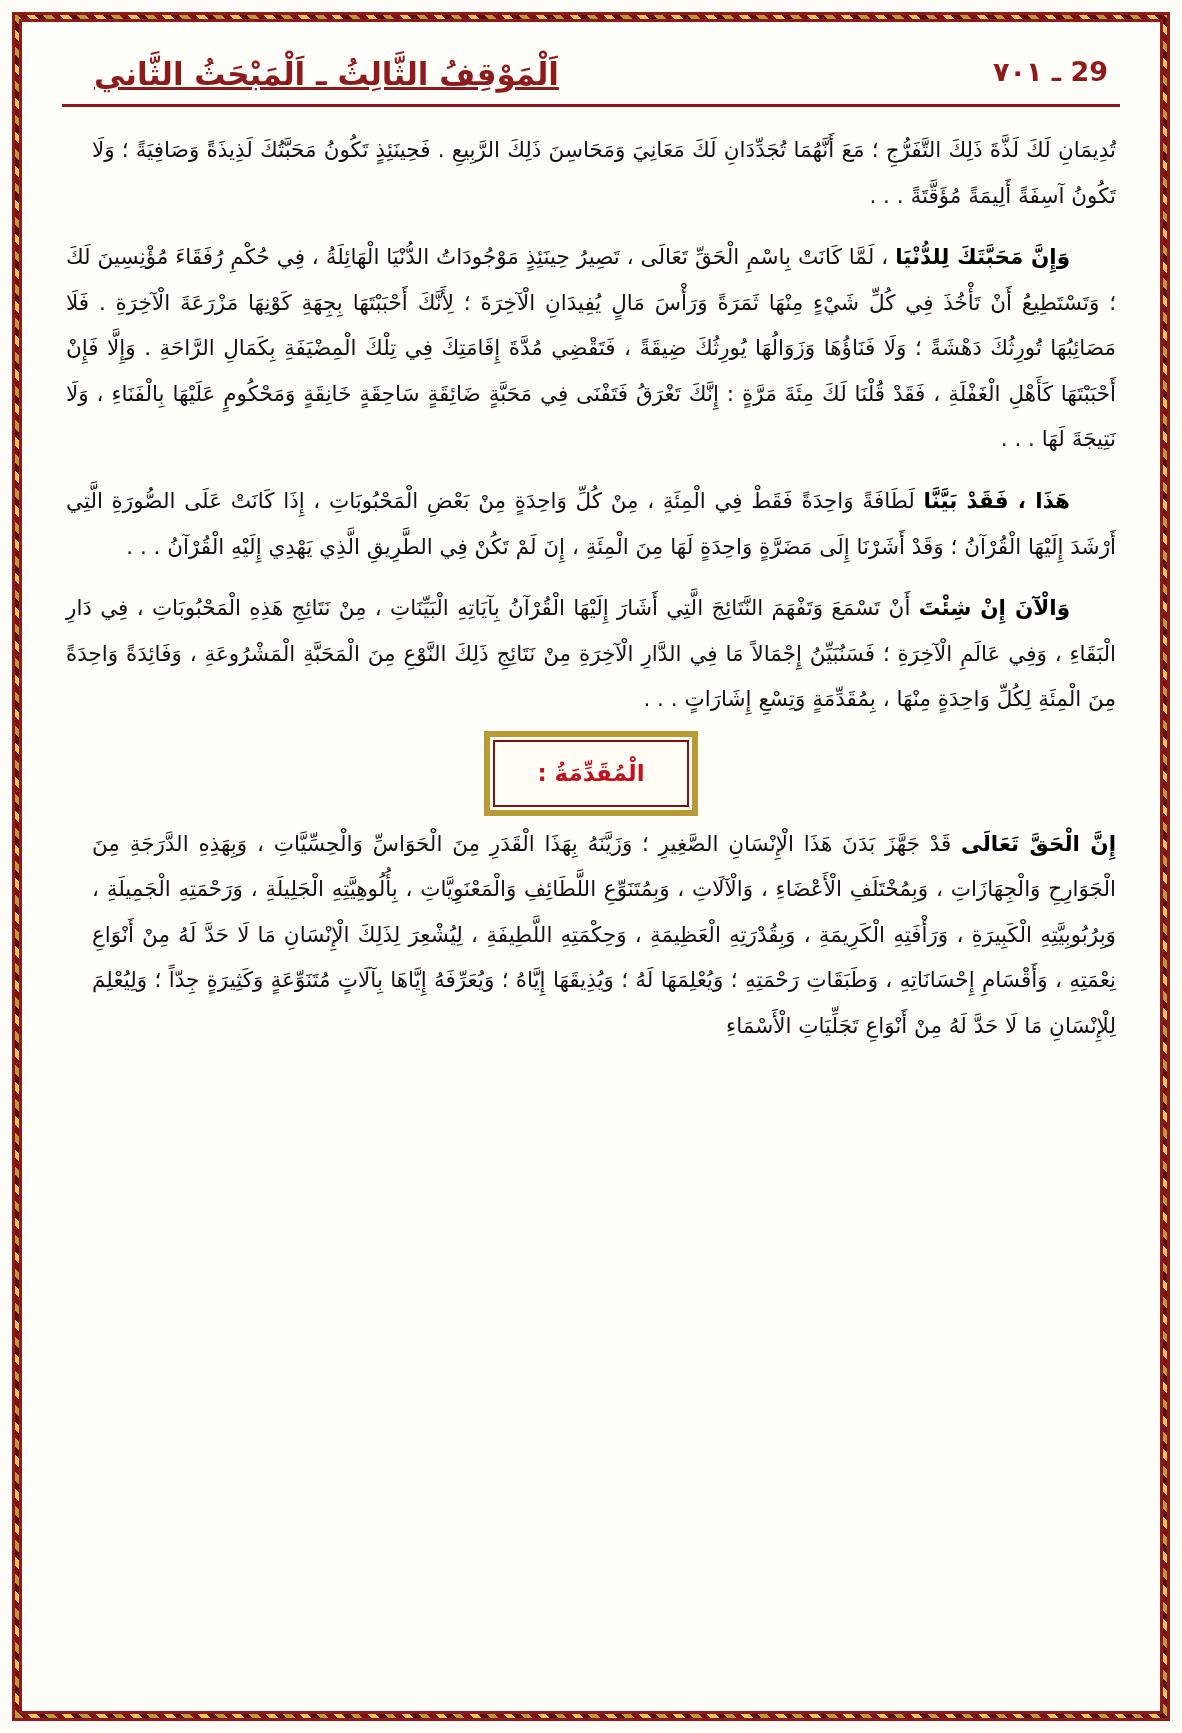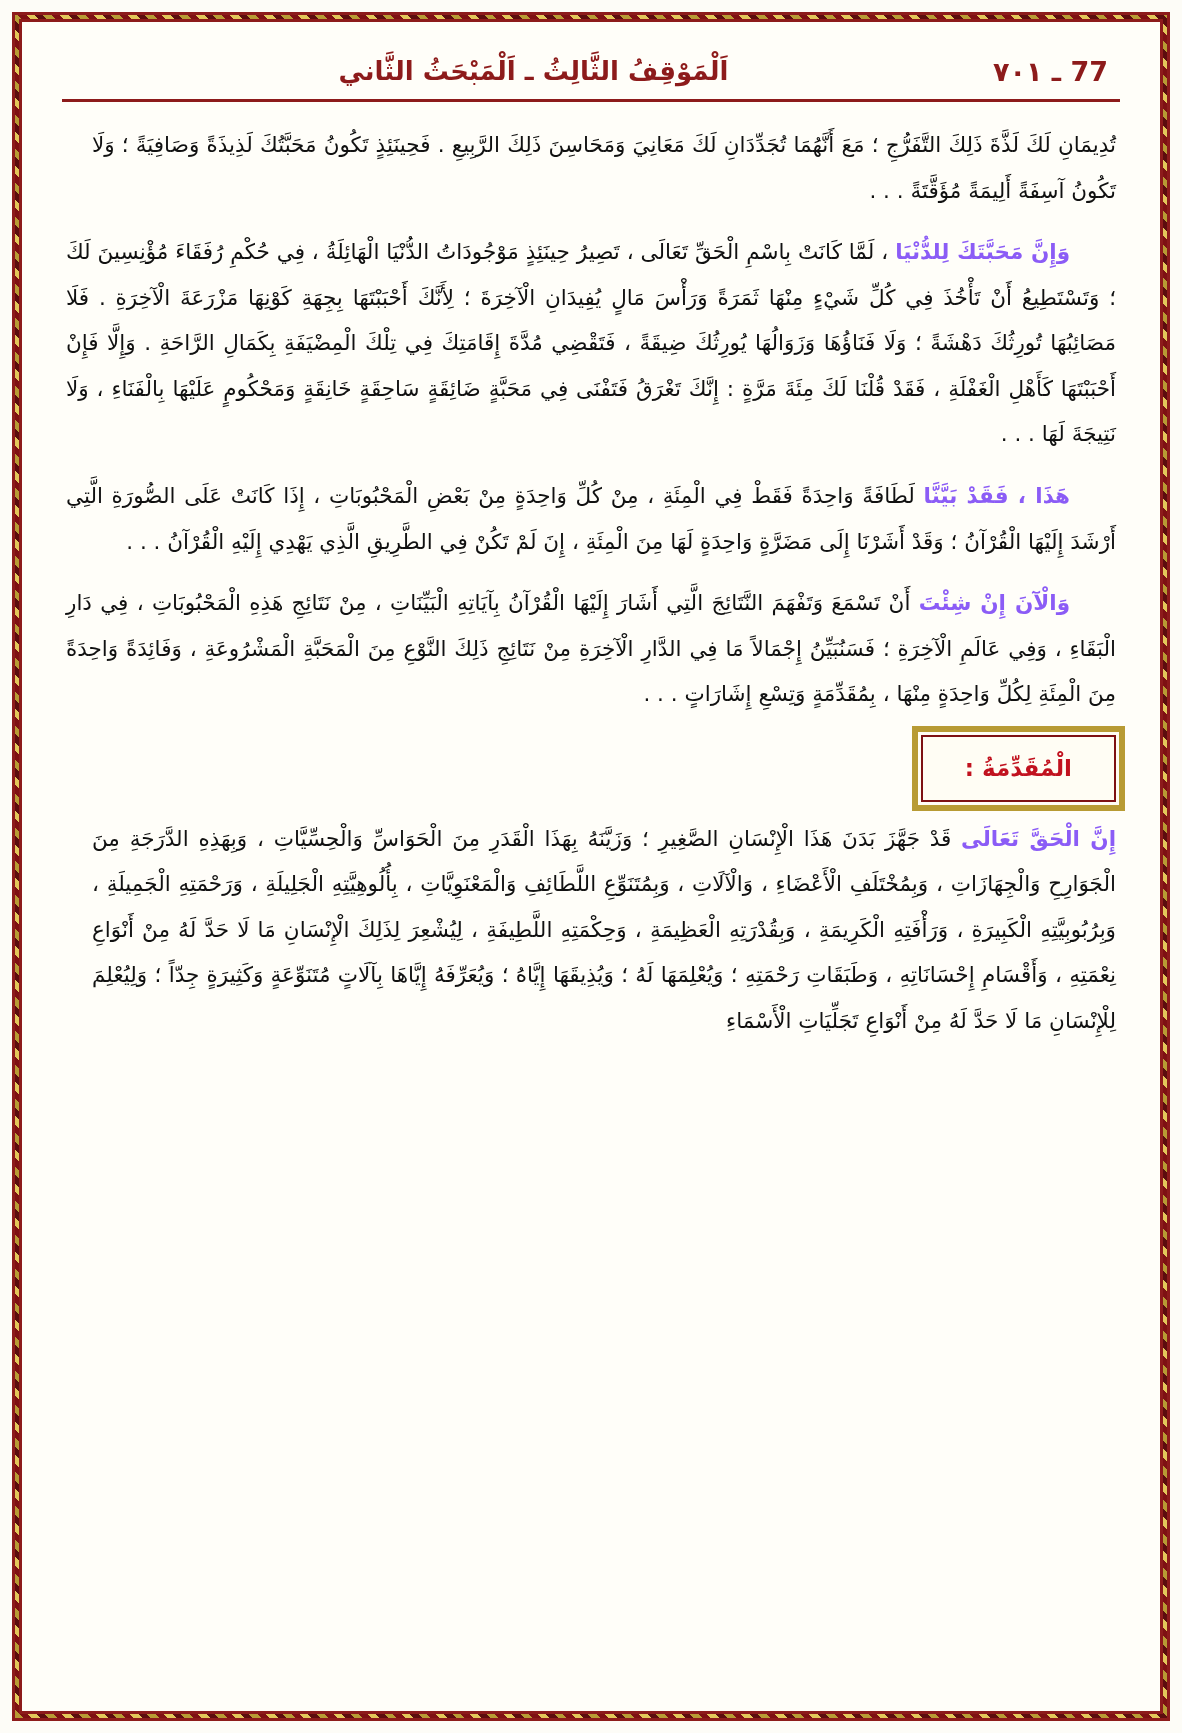--- a/index.html
+++ b/index.html
@@ -57,26 +57,27 @@
   }
   .header .page-num {
     color: #8d1b1b;
     font-size: 27px;
     font-weight: bold;
     letter-spacing: 1px;
     white-space: nowrap;
   }
   .header .chapter-title {
     color: #8d1b1b;
-    font-size: 26px;
+    font-size: 31px;
     font-weight: bold;
-    text-align: center;
+    text-align: left;
     flex: 1;
     padding: 0 20px;
     white-space: nowrap;
+    text-decoration: underline;
   }
   .header-rule {
     margin: 12px 6px 20px 6px;
     height: 3px;
     background: #8d1b1b;
   }
 
   
   .content {
     direction: rtl;
@@ -91,28 +92,28 @@
     margin: 0 0 16px 0;
   }
   .para.cont {
     text-indent: 0;
     margin-left: 26px;
   }
   .para.indent {
     text-indent: 46px;
   }
   .hl {
-    color: #8b5cf6;
+    color: #000000;
     font-weight: bold;
   }
 
   
   .section-heading-wrap {
     display: flex;
-    justify-content: flex-start;
+    justify-content: center;
     margin: 18px 0 14px 0;
   }
   .section-heading {
     position: relative;
     padding: 7px 42px;
     color: #c1121f;
     font-size: 23px;
     font-weight: bold;
     background: #fffdf4;
     border: 2px solid #7e1113;
@@ -135,21 +136,21 @@
   }
 </style>
 </head>
 <body>
 
 <div class="page">
   <div class="frame-outer">
     <div class="frame-inner">
 
       <div class="header">
-        <div class="page-num">77 ـ ٧٠١</div>
+        <div class="page-num">29 ـ ٧٠١</div>
         <div class="chapter-title">اَلْمَوْقِفُ الثَّالِثُ ـ اَلْمَبْحَثُ الثَّاني</div>
       </div>
       <div class="header-rule"></div>
 
       <div class="content">
 
         <p class="para cont">
           <span>تُدِيمَانِ لَكَ لَذَّةَ ذَلِكَ التَّفَرُّجِ ؛ مَعَ أَنَّهُمَا تُجَدِّدَانِ لَكَ مَعَانِيَ وَمَحَاسِنَ ذَلِكَ الرَّبِيعِ . فَحِينَئِذٍ تَكُونُ مَحَبَّتُكَ لَذِيذَةً وَصَافِيَةً ؛ وَلَا تَكُونُ آسِفَةً أَلِيمَةً مُؤَقَّتَةً . . .</span>
         </p>
 

